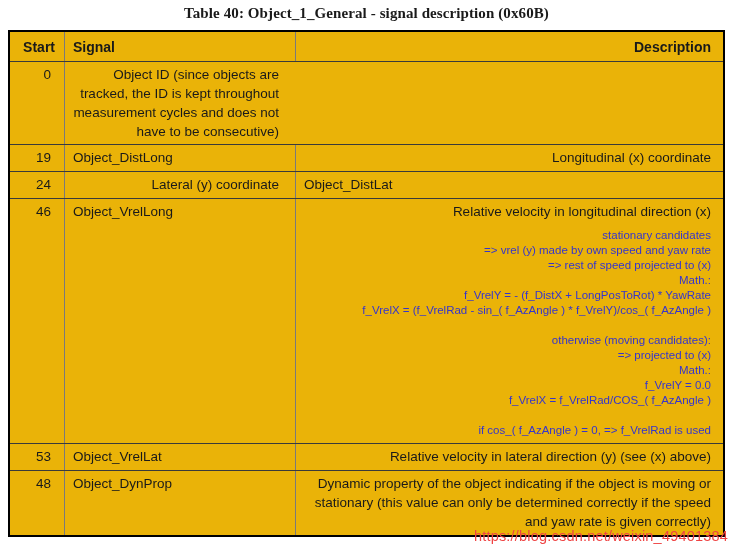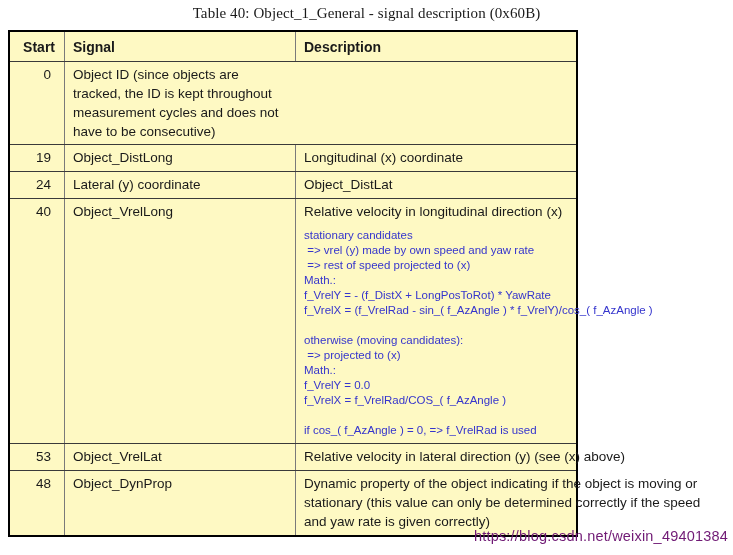--- a/index.html
+++ b/index.html
@@ -7,69 +7,69 @@
     width:733px; height:555px;
     background:#ffffff;
     font-family:"Liberation Sans", sans-serif;
     color:#1a1a1a;
     position:relative;
     overflow:hidden;
   }
   .doc-title {
     font-family:"Liberation Serif", serif;
     font-size:15px;
-    font-weight:400;
+    font-weight:700;
     text-align:center;
     padding-top:5px;
     height:25px;
     letter-spacing:0.1px;
   }
   .sig-table {
     margin-left:8px;
-    width:570px;
+    width:717px;
     border:2px solid #000;
     box-sizing:border-box;
-    background:#fef9c3;
+    background:#eab308;
   }
   .t-row {
     display:grid;
     grid-template-columns:54px 231px 432px;
     border-top:1px solid #3a3a3a;
   }
   .t-row:first-child { border-top:none; }
   .cell {
     box-sizing:border-box;
     padding:3px 8px;
     border-left:1px solid #7a7a7a;
     font-size:13.5px;
     line-height:19px;
   }
   .cell:first-child { border-left:none; }
   .c-start { text-align:right; padding-right:13px; }
-  .c-desc  { padding-right:16px; }
+  .c-desc  { padding-right:16px;text-align:right; }
   .head .cell { font-weight:bold; font-size:14px; padding-top:6px; }
   .head .c-start { padding-right:9px; }
   .h-head { min-height:29px; }
   .h-tall3 { min-height:68px; }
   .h-one  { min-height:26px; }
   .h-vrel { min-height:244px; }
   .h-dyn  { min-height:64px; }
   .note {
     margin-top:7px;
     color:#3535cd;
     font-size:11.5px;
     line-height:15px;
   }
   .note-line { white-space:pre-wrap; min-height:15px; }
   .watermark {
     position:absolute;
     top:528px;
     right:5px;
     font-size:14.5px;
-    color:#701a75;
+    color:#ef4444;
     letter-spacing:0.2px;
     z-index:5;
     pointer-events:none;
   }
 </style>
 </head>
 <body>
 
 <div class="doc-title">Table 40: Object_1_General - signal description (0x60B)</div>
 
@@ -92,21 +92,21 @@
     <div class="cell c-desc">Longitudinal (x) coordinate</div>
   </div>
 
   <div class="t-row h-one">
     <div class="cell c-start">24</div>
     <div class="cell c-desc">Lateral (y) coordinate</div>
     <div class="cell">Object_DistLat</div>
   </div>
 
   <div class="t-row h-vrel">
-    <div class="cell c-start">40</div>
+    <div class="cell c-start">46</div>
     <div class="cell">Object_VrelLong</div>
     <div class="cell c-desc">
       <div>Relative velocity in longitudinal direction (x)</div>
       <div class="note">
         <div class="note-line">stationary candidates</div>
         <div class="note-line"> =&gt; vrel (y) made by own speed and yaw rate</div>
         <div class="note-line"> =&gt; rest of speed projected to (x)</div>
         <div class="note-line">Math.:</div>
         <div class="note-line">f_VrelY = - (f_DistX + LongPosToRot) * YawRate</div>
         <div class="note-line">f_VrelX = (f_VrelRad - sin_( f_AzAngle ) * f_VrelY)/cos_( f_AzAngle )</div>

